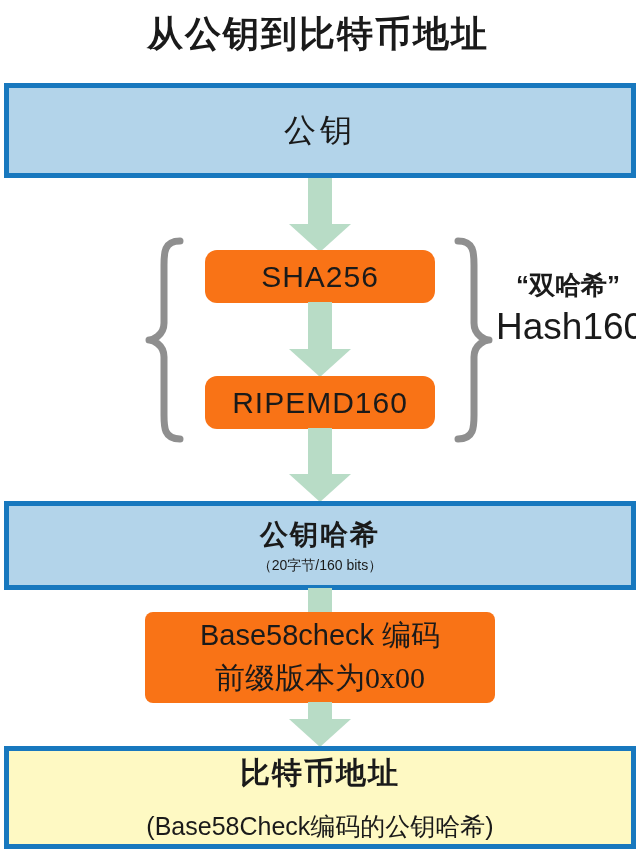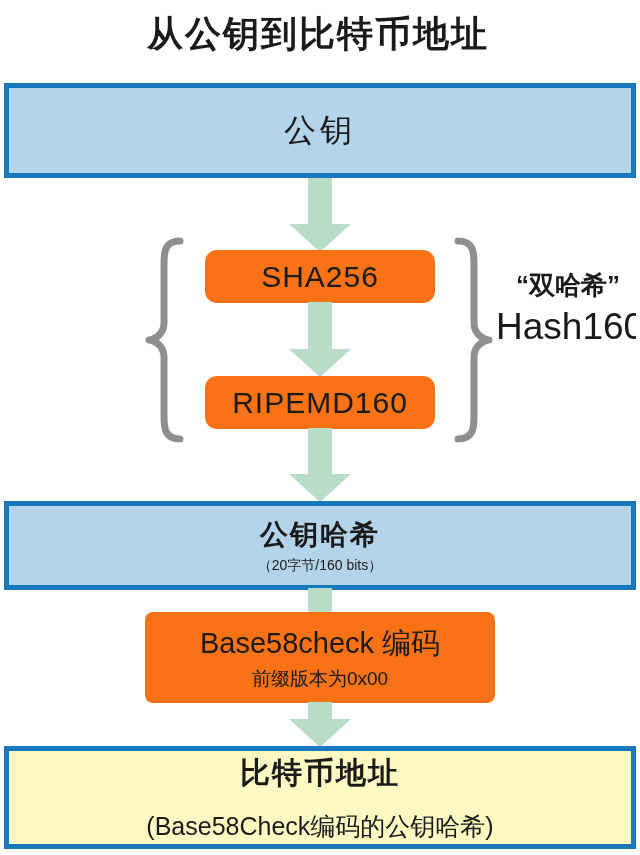--- a/index.html
+++ b/index.html
@@ -49,21 +49,21 @@
     display: flex;
     flex-direction: column;
     align-items: center;
     justify-content: center;
   }
   .gb1 { left: 205px; top: 250px; width: 230px; height: 53px; }
   .gb2 { left: 205px; top: 376px; width: 230px; height: 53px; justify-content: center; }
   .gb3 { left: 145px; top: 612px; width: 350px; height: 91px; border-radius: 8px; }
   .gb1 .box-label, .gb2 .box-label { font-size: 30px; letter-spacing: 1px; }
   .gb3 .box-label { font-size: 29px; }
-  .gb3 .box-sublabel { font-size: 19px; margin-top: 2px; }
+  .gb3 .box-sublabel { font-size: 30px; margin-top: 2px; font-family: Liberation Serif, serif; }
   
   .arrow { position: absolute; width: 62px; left: 289px; }
   .arrow .shaft {
     position: absolute; left: 19px; top: 0;
     width: 24px; height: calc(100% - 27px);
     background: #b8dcc6;
   }
   .arrow .head {
     position: absolute; left: 0; bottom: 0;
     width: 0; height: 0;

